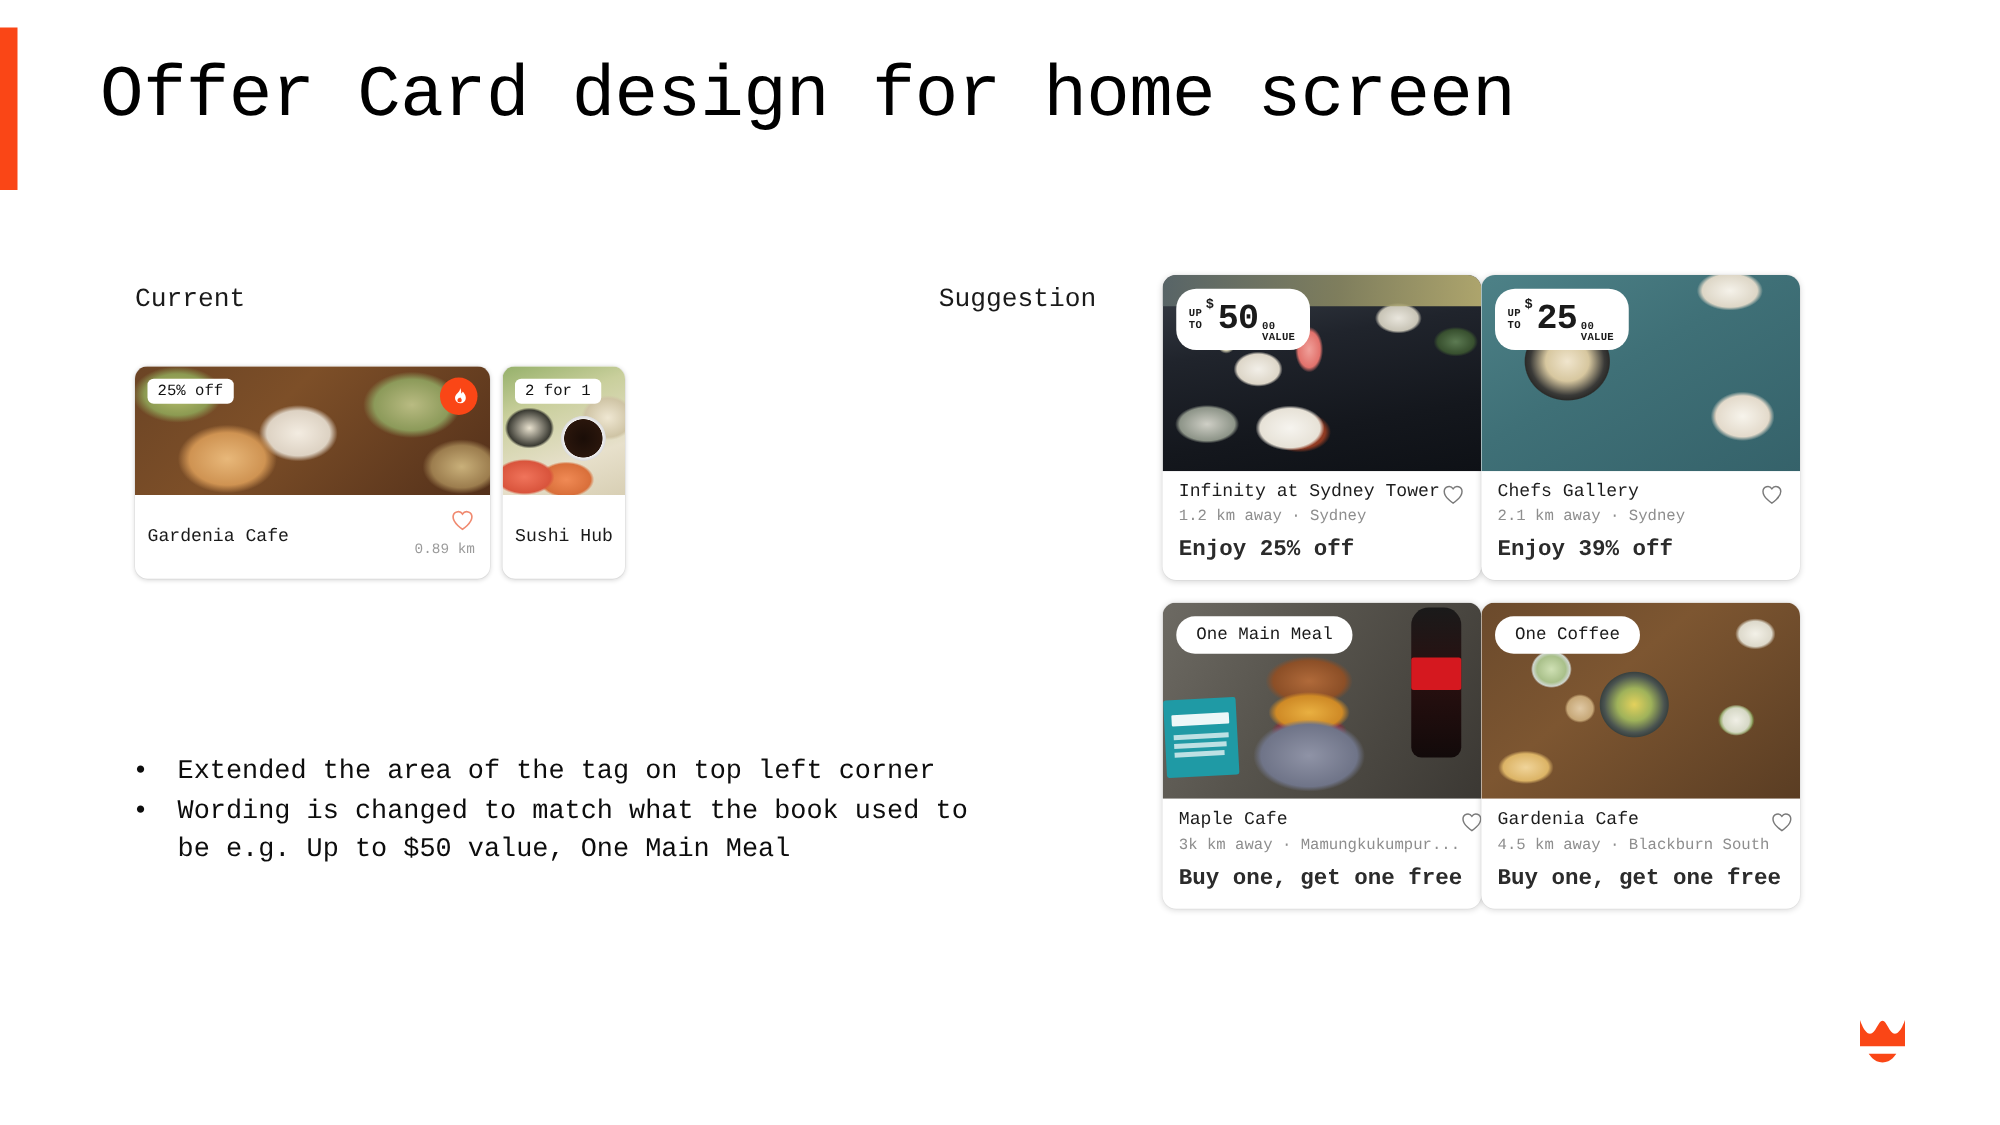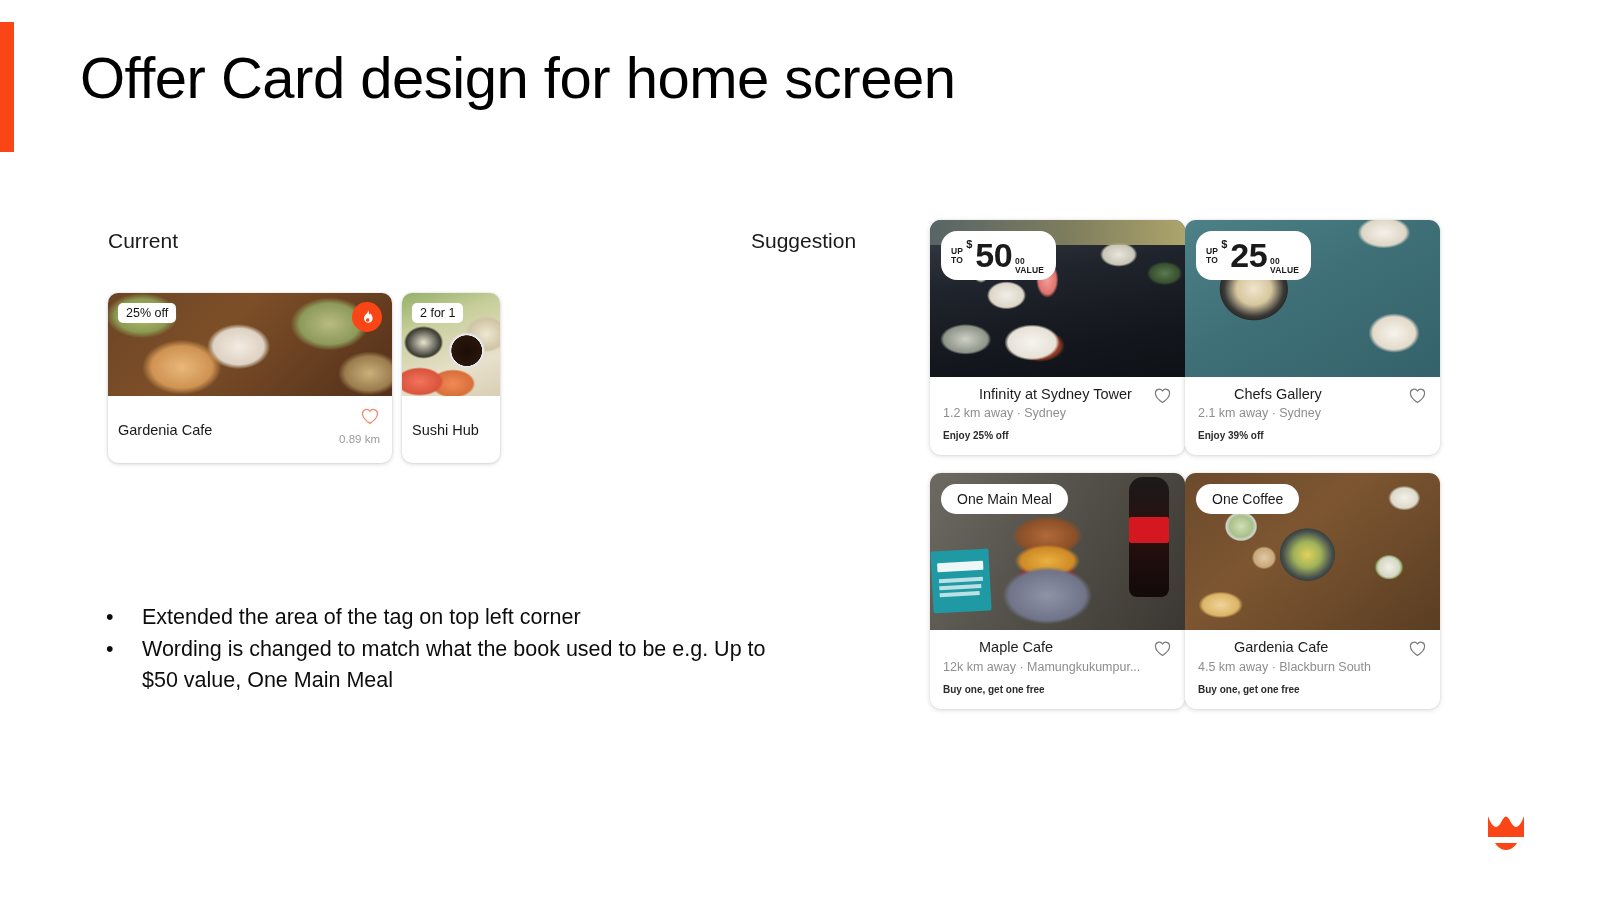--- a/index.html
+++ b/index.html
@@ -2,21 +2,21 @@
 <html><head>
 <meta charset="utf-8">
 <style>
   * { box-sizing: border-box; margin: 0; padding: 0; }
   html, body {
     width: 1600px; height: 900px;
     background: #ffffff;
     font-family: "Liberation Sans", sans-serif;
     overflow: hidden;
   }
-  .slide { position: relative; width: 1600px; height: 900px; background: #fff; }
+  .slide { position: relative; width: 1600px; height: 900px; background: #fff; font-family: Liberation Mono, monospace; }
 
   
   .accent-bar {
     position: absolute; left: 0; top: 22px;
     width: 14px; height: 130px; background: #FA4616;
   }
 
   
   .slide-title {
     position: absolute; left: 80px; top: 46px;
@@ -177,41 +177,41 @@
     background: #fff; border-radius: 16px;
     padding: 5px 12px 5px 10px;
     display: flex; align-items: center; gap: 3px;
   }
   .vb-upto {
     display: flex; flex-direction: column;
     font-size: 8.5px; font-weight: 700; color: #1a1a1a;
     line-height: 1.08; letter-spacing: .2px;
   }
   .vb-dollar { font-size: 11px; font-weight: 700; color:#1a1a1a; align-self: flex-start; margin-top: 2px; }
-  .vb-amount { font-size: 34px; font-weight: 700; color: #1a1a1a; line-height: .92; letter-spacing: -0.6px; }
+  .vb-amount { font-size: 28px; font-weight: 700; color: #1a1a1a; line-height: .92; letter-spacing: -0.6px; }
   .vb-right { display:flex; flex-direction:column; line-height:1.08; margin-top:1px; }
   .vb-cents { font-size: 8.5px; font-weight: 700; color:#1a1a1a; letter-spacing:.2px;margin-top:20px; }
   .vb-value { font-size: 8.5px; font-weight: 700; color:#1a1a1a; letter-spacing:.2px; }
 
   
   .text-badge {
     position: absolute; left: 11px; top: 11px;
     background: #fff; border-radius: 16px;
     padding: 7px 16px; font-size: 14px; font-weight: 400; color: #1a1a1a;
     white-space: nowrap;
   }
 
   .sug-body { padding: 9px 13px 14px 13px; position: relative; }
   .sug-head { display: flex; align-items: flex-start; justify-content: space-between; }
-  .sug-name { font-size: 14.5px; font-weight: 400; color: #1d1d1d; line-height: 1.2; margin-left: 36px; }
+  .sug-name { font-size: 14.5px; font-weight: 400; color: #1d1d1d; line-height: 1.2; }
   .sug-meta {
     font-size: 12.5px; color: #8e8e8e; margin-top: 3px;
     white-space: nowrap; overflow: hidden; text-overflow: ellipsis; max-width: 232px;
   }
-  .sug-offer { font-size: 10px; font-weight: 700; color: #2b2b2b; margin-top: 10px; }
+  .sug-offer { font-size: 18px; font-weight: 700; color: #2b2b2b; margin-top: 10px; }
   .heart-btn { flex: 0 0 auto; margin-top: 1px; }
 
   
   .bullets {
     position: absolute; left: 100px; top: 602px; width: 700px;
     font-size: 21.5px; color: #0d0d0d; line-height: 1.47;
   }
   .bullets li { list-style: none; position: relative; padding-left: 42px; }
   .bullets li::before {
     content: "•"; position: absolute; left: 6px; top: 0; font-size: 21.5px;
@@ -350,21 +350,21 @@
               <span class="m2"></span>
               <span class="m3"></span>
               <span class="m4"></span>
           </div>
           <div class="text-badge">One Main Meal</div>
         </div>
         <div class="sug-body">
           <div class="sug-head">
             <div>
               <div class="sug-name">Maple Cafe</div>
-              <div class="sug-meta">12k km away · Mamungkukumpur...</div>
+              <div class="sug-meta">3k km away · Mamungkukumpur...</div>
             </div>
             <span class="heart-btn">
               <svg width="19" height="17" viewBox="0 0 24 22" aria-hidden="true">
                 <path d="M12 20S2.8 14.3 2.8 7.9A5 5 0 0 1 12 5.2 5 5 0 0 1 21.2 7.9C21.2 14.3 12 20 12 20z" fill="none" stroke="#7a7a7a" stroke-width="1.5"></path>
               </svg>
             </span>
           </div>
           <div class="sug-offer">Buy one, get one free</div>
         </div>
       </div>

